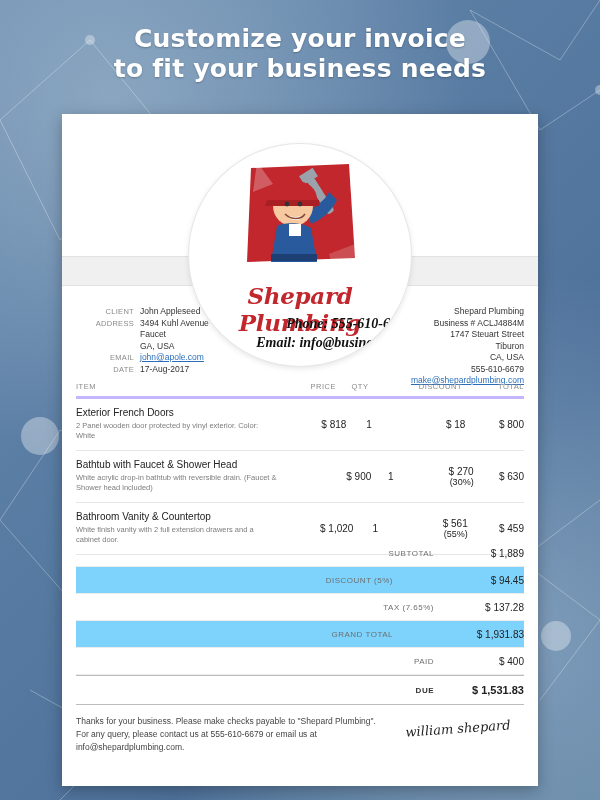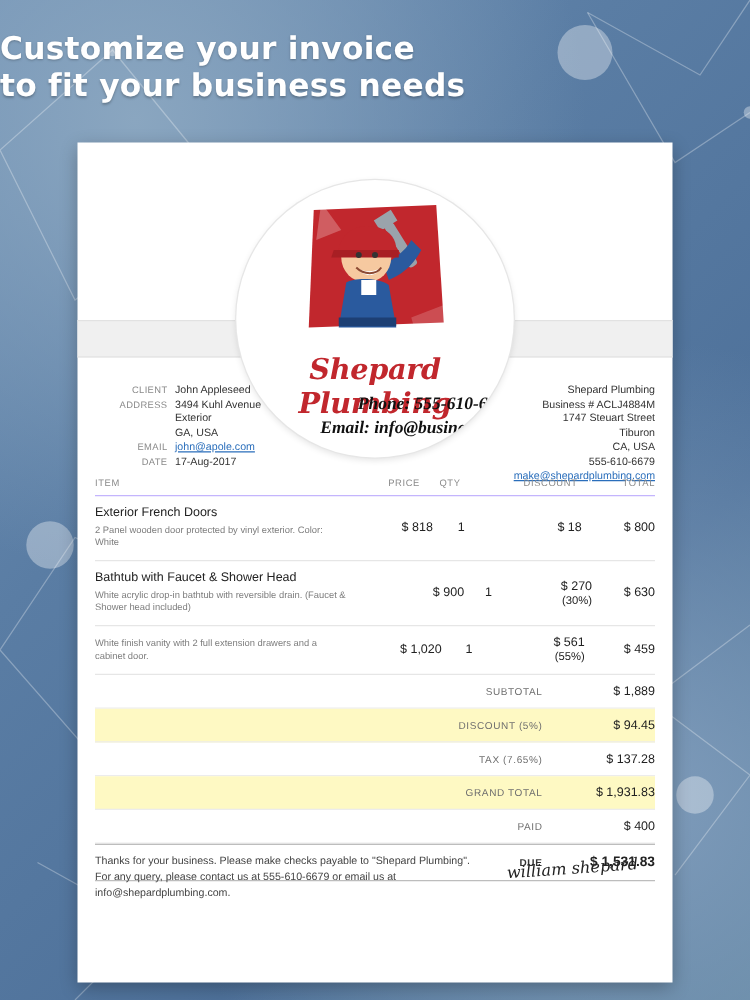--- a/index.html
+++ b/index.html
@@ -29,20 +29,21 @@
     inset: 0;
     pointer-events: none;
   }
   .bg-deco svg { width: 100%; height: 100%; display: block; }
 
   .headline {
     position: absolute;
     top: 24px;
     left: 0;
     width: 100%;
+    text-align: center;
     color: #ffffff;
     font-family: "DejaVu Sans", sans-serif;
     font-weight: bold;
     font-size: 25px;
     line-height: 30px;
     letter-spacing: 0.2px;
     text-shadow: 0 1px 2px rgba(0,0,0,0.25);
   }
   .headline .l2 { display: block; }
 
@@ -167,21 +168,21 @@
 
   
   .table {
     position: absolute;
     left: 14px;
     right: 14px;
     top: 268px;
   }
   .thead {
     display: flex;
-    border-bottom: 1px solid #c4b5fd;
+    border-bottom: 3px solid #c4b5fd;
     padding-bottom: 5px;
     color: #8a8a8a;
     font-size: 7.5px;
     letter-spacing: 0.5px;
     text-transform: uppercase;
     align-items: flex-end;
   }
   .c-item { flex: 1 1 auto; }
   .c-price { width: 72px; text-align: right; }
   .c-qty { width: 48px; text-align: center; }
@@ -223,21 +224,21 @@
     right: 14px;
     top: 426px;
   }
   .tot-row {
     display: flex;
     justify-content: flex-end;
     align-items: center;
     height: 26px;
     border-bottom: 1px solid #ececec;
   }
-  .tot-row.alt { background: #fef9c3; }
+  .tot-row.alt { background: #7dd3fc; gap: 41px; }
   .tot-label {
     font-size: 8px;
     color: #6f6f6f;
     letter-spacing: 0.5px;
     text-transform: uppercase;
     text-align: right;
     padding-right: 14px;
   }
   .tot-val {
     width: 76px;
@@ -251,21 +252,21 @@
     height: 28px;
   }
   .tot-row.due .tot-label { font-weight: bold; color: #333; }
   .tot-row.due .tot-val { font-weight: bold; font-size: 11px; }
 
   
   .footer {
     position: absolute;
     left: 14px;
     right: 14px;
-    top: 568px;
+    top: 601px;
   }
   .foot-note {
     width: 300px;
     font-size: 8.5px;
     color: #444;
     line-height: 13px;
   }
   .signature {
     position: absolute;
     right: 6px;
@@ -356,21 +357,21 @@
         <div class="crow">
           <div class="clabel">CLIENT</div>
           <div class="cval">John Appleseed</div>
         </div>
         <div class="crow">
           <div class="clabel">ADDRESS</div>
           <div class="cval">3494 Kuhl Avenue</div>
         </div>
         <div class="crow">
           <div class="clabel"></div>
-          <div class="cval">Exterior</div>
+          <div class="cval">Faucet</div>
         </div>
         <div class="crow">
           <div class="clabel"></div>
           <div class="cval">GA, USA</div>
         </div>
         <div class="crow">
           <div class="clabel">EMAIL</div>
           <div class="cval link">john@apole.com</div>
         </div>
         <div class="crow">
@@ -423,20 +424,21 @@
         <div class="c-qty num">1</div>
         <div class="c-disc num">
           <span>$ 270</span>
           <span class="disc-pct">(30%)</span>
         </div>
         <div class="c-total num">$ 630</div>
       </div>
 
       <div class="trow">
         <div class="c-item">
+          <div class="it-title">Bathroom Vanity &amp; Countertop</div>
           <div class="it-desc">White finish vanity with 2 full extension drawers and a cabinet door.</div>
         </div>
         <div class="c-price num">$ 1,020</div>
         <div class="c-qty num">1</div>
         <div class="c-disc num">
           <span>$ 561</span>
           <span class="disc-pct">(55%)</span>
         </div>
         <div class="c-total num">$ 459</div>
       </div>

